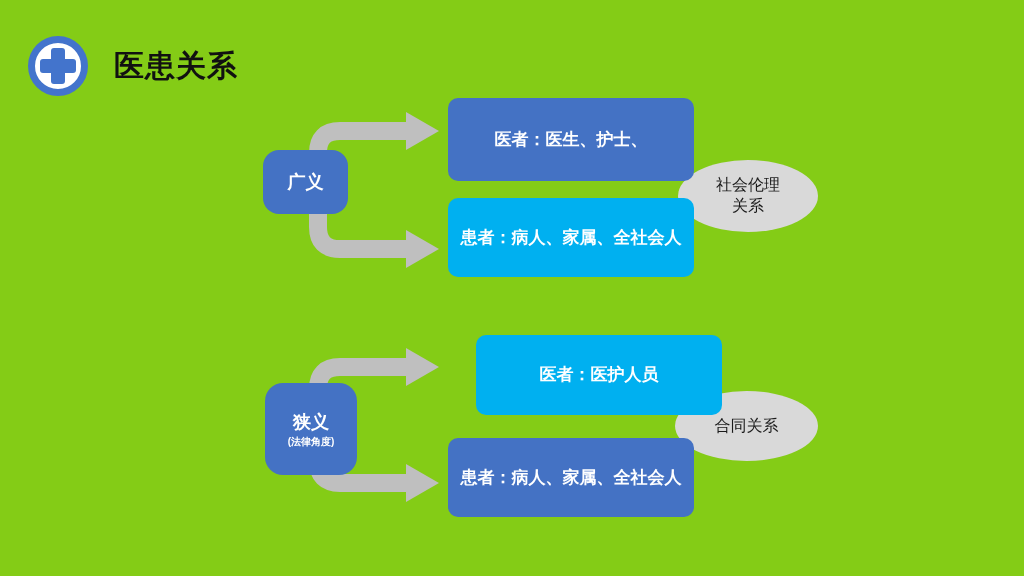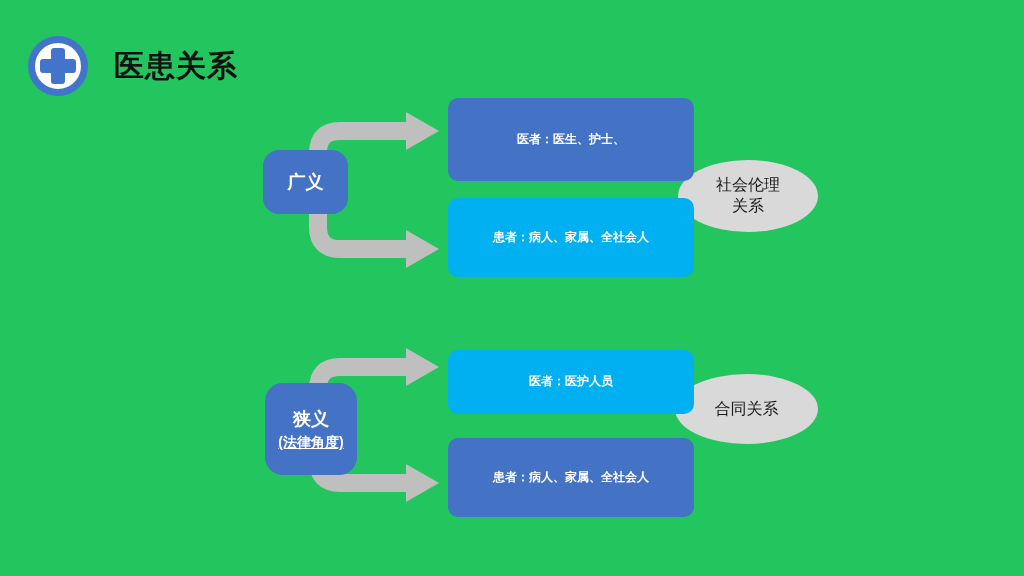--- a/index.html
+++ b/index.html
@@ -1,17 +1,17 @@
 <!DOCTYPE html>
 <html><head>
 <meta charset="utf-8">
 <style>
   html,body { margin:0; padding:0; background:#ffffff; }
   .slide {
-    position:relative; width:1024px; height:576px; background:#22c55e;
+    position:relative; width:1024px; height:576px; background:#84cc16;
     overflow:hidden; font-family:"Liberation Sans","DejaVu Sans",sans-serif;
   }
   
   .header { position:absolute; left:28px; top:36px; display:flex; align-items:center; }
   .med-icon {
     position:relative; width:46px; height:46px; border:7px solid #4374CC;
     border-radius:50%; background:#ffffff; flex:0 0 auto;
   }
   .med-icon .bar { position:absolute; background:#4374CC; border-radius:3px; }
   .med-icon .bar.h { width:36px; height:14px; left:5px; top:16px; }
@@ -25,35 +25,35 @@
 
   
   .rbox {
     position:absolute; display:flex; flex-direction:column; align-items:center;
     justify-content:center; color:#ffffff; font-weight:bold; text-align:center;
   }
   .blue { background:#4472C4; }
   .cyan { background:#00B0F0; }
 
   .branch-box { border-radius:16px; font-size:18px; line-height:1.45; }
-  .branch-box .sub { font-size:14px;text-decoration:underline; }
+  .branch-box .sub { font-size:10px; }
 
-  .content-box { left:448px; width:246px; border-radius:10px; font-size:12px; line-height:1.6; }
+  .content-box { left:448px; width:246px; border-radius:10px; font-size:17px; line-height:1.6; }
   #box-broad-doctor  { top:98px;  height:83px; }
   #box-broad-patient { top:198px; height:79px; }
-  #box-narrow-doctor { top:350px; height:64px; }
+  #box-narrow-doctor { top:335px; height:80px;margin-left:28px; }
   #box-narrow-patient{ top:438px; height:79px; }
 
   .ellipse {
     position:absolute; background:#D9D9D9; border-radius:50%;
     display:flex; flex-direction:column; align-items:center; justify-content:center;
     font-size:16px; color:#1a1a1a; line-height:1.3; text-align:center; font-weight:normal;
   }
   #ellipse-social  { left:678px; top:160px; width:140px; height:72px; }
-  #ellipse-contract{ left:675px; top:374px; width:143px; height:70px; }
+  #ellipse-contract{ left:675px; top:391px; width:143px; height:70px; }
 </style>
 </head>
 <body>
 
 <div class="slide">
 
   <div class="header">
     <div class="med-icon">
       <div class="bar h"></div>
       <div class="bar v"></div>

